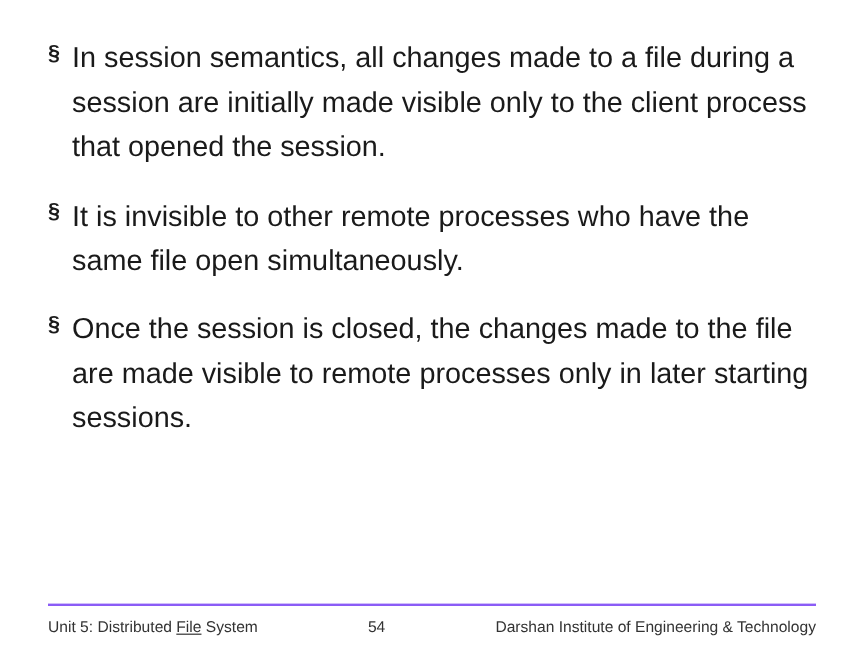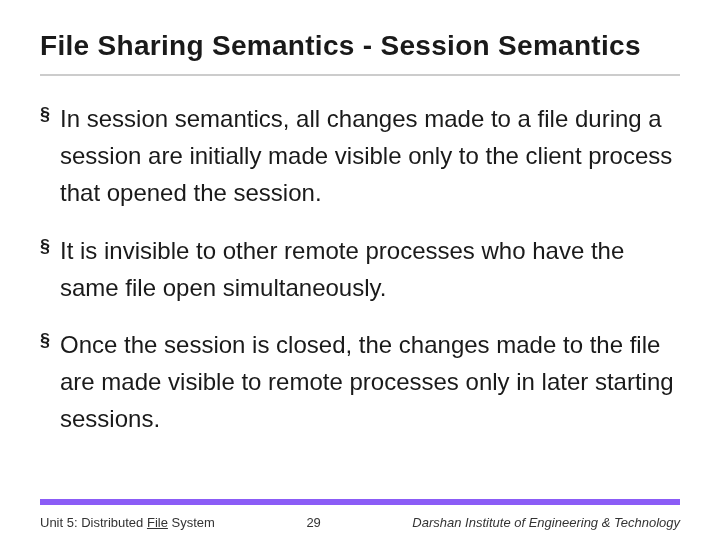--- a/index.html
+++ b/index.html
@@ -58,50 +58,48 @@
       color: #1a1a1a;
       line-height: 1.55;
     }
 
     .footer {
       display: flex;
       flex-direction: row;
       align-items: flex-start;
       justify-content: space-between;
       padding: 10px 0 10px 0;
-      border-top: 6px solid #8b5cf6;
+      border-top: 2px solid #8b5cf6;
       margin-top: auto;
     }
 
     .footer-left {
       font-size: 13px;
       color: #333333;
     }
 
     .footer-center {
       font-size: 13px;
       color: #333333;
     }
 
     .footer-right {
       font-size: 13px;
       color: #333333;
-      font-style: italic;
     }
 
     .footer-left span.underline {
       text-decoration: underline;
     }
   </style>
 </head>
 <body>
 
 <div class="slide">
 
-  <div class="title">File Sharing Semantics - Session Semantics</div>
 
   <div class="content">
 
     <div class="bullet-item">
       <span class="bullet-marker">§</span>
       <span class="bullet-text">In session semantics, all changes made to a file during a session are initially made visible only to the client process that opened the session.</span>
     </div>
 
     <div class="bullet-item">
       <span class="bullet-marker">§</span>
@@ -112,17 +110,17 @@
       <span class="bullet-marker">§</span>
       <span class="bullet-text">Once the session is closed, the changes made to the file are made visible to remote processes only in later starting sessions.</span>
     </div>
 
   </div>
 
   <div class="footer">
     <div class="footer-left">
       <span>Unit 5: Distributed </span><span class="underline">File</span><span> System</span>
     </div>
-    <div class="footer-center">29</div>
+    <div class="footer-center">54</div>
     <div class="footer-right">Darshan Institute of Engineering &amp; Technology</div>
   </div>
 
 </div>
 
 </body></html>

